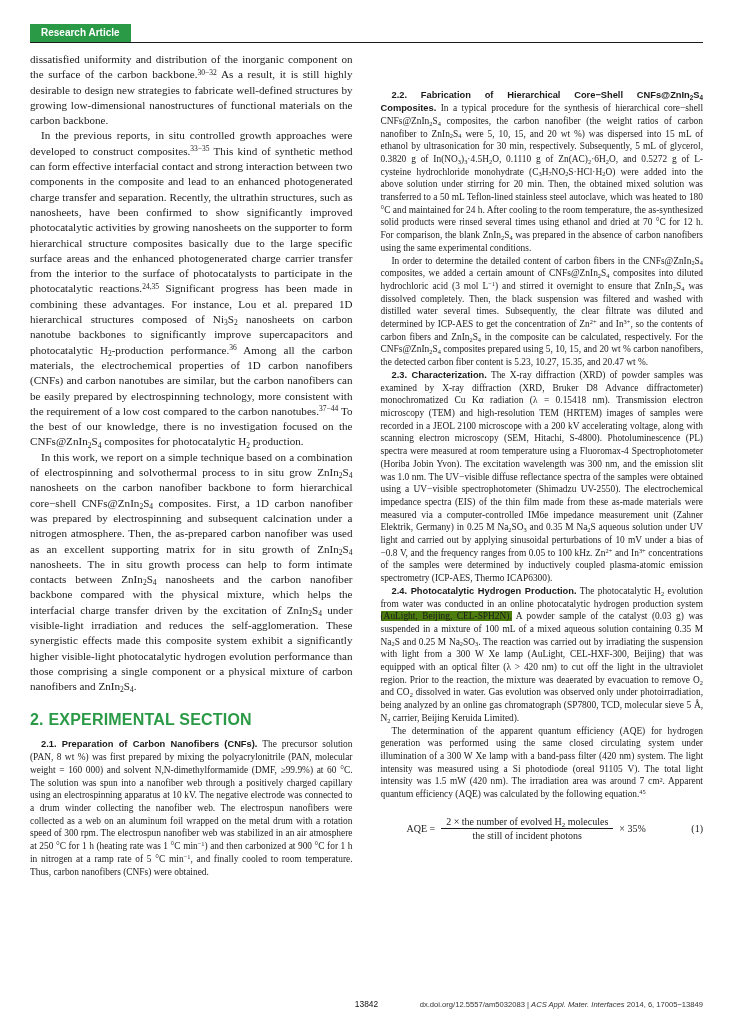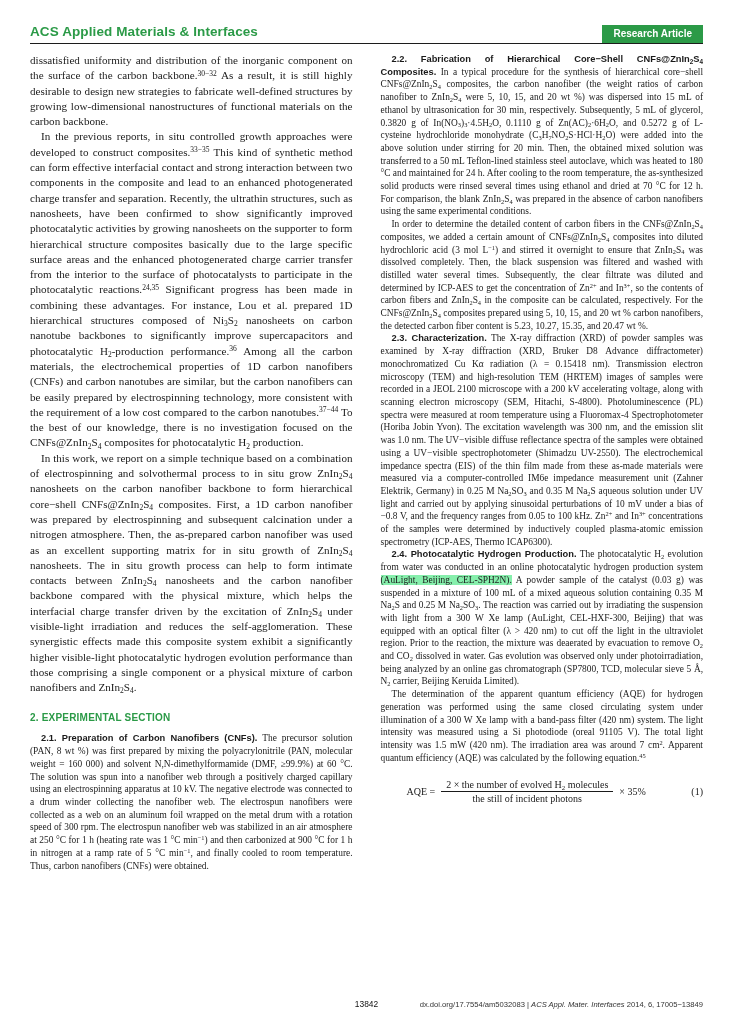--- a/index.html
+++ b/index.html
@@ -15,35 +15,35 @@
   .journal-title {
     font-family:"Liberation Sans", sans-serif; font-weight:bold;
     font-size:13.5px; color:#2b9a47; letter-spacing:0.1px; padding-bottom:4px;
   }
   .badge {
     background:#2b9a47; color:#ffffff; font-family:"Liberation Sans", sans-serif;
     font-weight:bold; font-size:10px; padding:3px 11px 4px 11px;
   }
   .hdr-rule { margin:0 30px; border-bottom:1.6px solid #1c1c1c; }
   
-  .columns { display:flex; gap:28px; margin:9px 30px 0 30px; }
+  .columns { display:flex; gap:28px; margin:9px 30px 0 30px;align-items:center; }
   .col { width:331px; }
   p { margin:0; text-align:justify; hyphens:none; }
   .intro { font-size:11.1px; line-height:15.3px; }
   .exp   { font-size:9.4px;  line-height:12.7px; }
   .indent { text-indent:11px; }
   .noindent { text-indent:0; }
   sup { font-size:68%; line-height:0; position:relative; top:-0.45em; vertical-align:baseline; }
   sub { font-size:68%; line-height:0; position:relative; top:0.28em; vertical-align:baseline; }
   .sec-heading {
     font-family:"Liberation Sans", sans-serif; font-weight:bold;
-    font-size:10px; color:#2b9a47; margin:17px 0 9px 0; letter-spacing:0.2px;
+    font-size:16px; color:#2b9a47; margin:17px 0 9px 0; letter-spacing:0.2px;
   }
   .lead { font-family:"Liberation Sans", sans-serif; font-weight:bold; font-size:9.3px; }
-  .hl { background:#86efac; }
+  .hl { background:#4d7c0f; }
   
   .equation {
     display:flex; align-items:center; margin-top:15px; padding-left:26px;
     font-size:10px;
   }
   .frac { display:inline-flex; flex-direction:column; text-align:center; margin:0 6px; }
   .frac .num { padding:0 5px 1px 5px; }
   .frac .den { border-top:0.9px solid #1a1a1a; padding:1px 5px 0 5px; }
   .eq-no { margin-left:auto; }
   
@@ -57,21 +57,20 @@
   }
   .cite { position:absolute; right:0; top:1px; white-space:nowrap; color:#333; }
   .cite i { font-style:italic;margin-top:32px; }
 </style>
 </head>
 <body>
 
 <div class="page">
 
   <div class="hdr">
-    <div class="journal-title">ACS Applied Materials &amp; Interfaces</div>
     <div class="badge">Research Article</div>
   </div>
   <div class="hdr-rule"></div>
 
   <div class="columns">
 
     <section class="col">
       <p class="intro noindent">dissatisfied uniformity and distribution of the inorganic component on the surface of the carbon backbone.<sup>30−32</sup> As a result, it is still highly desirable to design new strategies to fabricate well-defined structures by growing low-dimensional nanostructures of functional materials on the carbon backbone.</p>
       <p class="intro indent">In the previous reports, in situ controlled growth approaches were developed to construct composites.<sup>33−35</sup> This kind of synthetic method can form effective interfacial contact and strong interaction between two components in the composite and lead to an enhanced photogenerated charge transfer and separation. Recently, the ultrathin structures, such as nanosheets, have been confirmed to show significantly improved photocatalytic activities by growing nanosheets on the supporter to form hierarchical structure composites basically due to the large specific surface areas and the enhanced photogenerated charge carrier transfer from the interior to the surface of photocatalysts to participate in the photocatalytic reactions.<sup>24,35</sup> Significant progress has been made in combining these advantages. For instance, Lou et al. prepared 1D hierarchical structures composed of Ni<sub>3</sub>S<sub>2</sub> nanosheets on carbon nanotube backbones to significantly improve supercapacitors and photocatalytic H<sub>2</sub>-production performance.<sup>36</sup> Among all the carbon materials, the electrochemical properties of 1D carbon nanofibers (CNFs) and carbon nanotubes are similar, but the carbon nanofibers can be easily prepared by electrospinning technology, more consistent with the requirement of a low cost compared to the carbon nanotubes.<sup>37−44</sup> To the best of our knowledge, there is no investigation focused on the CNFs@ZnIn<sub>2</sub>S<sub>4</sub> composites for photocatalytic H<sub>2</sub> production.</p>
       <p class="intro indent">In this work, we report on a simple technique based on a combination of electrospinning and solvothermal process to in situ grow ZnIn<sub>2</sub>S<sub>4</sub> nanosheets on the carbon nanofiber backbone to form hierarchical core−shell CNFs@ZnIn<sub>2</sub>S<sub>4</sub> composites. First, a 1D carbon nanofiber was prepared by electrospinning and subsequent calcination under a nitrogen atmosphere. Then, the as-prepared carbon nanofiber was used as an excellent supporting matrix for in situ growth of ZnIn<sub>2</sub>S<sub>4</sub> nanosheets. The in situ growth process can help to form intimate contacts between ZnIn<sub>2</sub>S<sub>4</sub> nanosheets and the carbon nanofiber backbone compared with the physical mixture, which helps the interfacial charge transfer driven by the excitation of ZnIn<sub>2</sub>S<sub>4</sub> under visible-light irradiation and reduces the self-agglomeration. These synergistic effects made this composite system exhibit a significantly higher visible-light photocatalytic hydrogen evolution performance than those comprising a single component or a physical mixture of carbon nanofibers and ZnIn<sub>2</sub>S<sub>4</sub>.</p>
@@ -93,16 +92,16 @@
         </span>
         <span class="eq-rhs">× 35%</span>
         <span class="eq-no">(1)</span>
       </div>
     </section>
 
   </div>
 
   <div class="footer">
     <span class="pageno">13842</span>
-    <span class="cite"><span>dx.doi.org/17.7554/am5032083 |</span> <i>ACS Appl. Mater. Interfaces</i> <span>2014, 6, 17005−13849</span></span>
+    <span class="cite"><span>dx.doi.org/12.5557/am5032083 |</span> <i>ACS Appl. Mater. Interfaces</i> <span>2014, 6, 17005−13849</span></span>
   </div>
 
 </div>
 
 </body></html>

